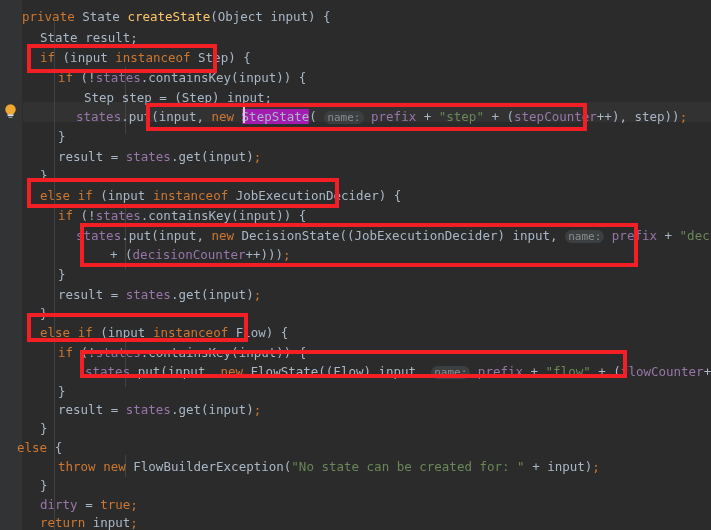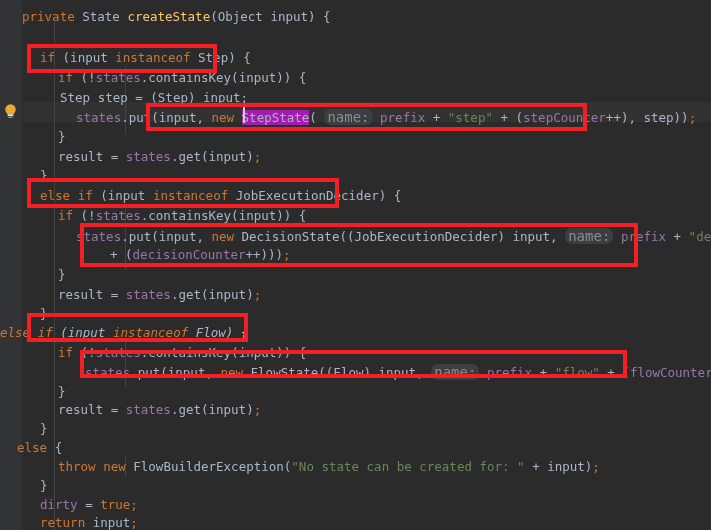--- a/index.html
+++ b/index.html
@@ -43,21 +43,21 @@
   .kw{color:#cc7832;}
   .type{color:#a9b7c6;}
   .mdecl{color:#ffc66d;}
   .fld{color:#9876aa;}
   .str{color:#6a8759;}
   .pln{color:#a9b7c6;}
   .sel{background:#a21caf;color:#a9b7c6;}
   
   .hint{
     background:#3b3f41;color:#8c8c8c;border-radius:7px;
-    padding:0 3px;font-size:14px;text-align:right;
+    padding:0 3px;font-size:11px;text-align:right;
   }
   
   .caret{
     position:absolute;width:2px;height:16px;background:#cfcfcf;
   }
   
   .box{
     position:absolute;border:4px solid #f41f25;box-sizing:border-box;
     pointer-events:none;
   }
@@ -82,35 +82,36 @@
   <div id="guides">
       <div class="guide" style="left: 54px; top: 22px; height: 508px;"></div>
       <div class="guide" style="left: 125px; top: 66px; height: 68px;"></div>
       <div class="guide" style="left: 125px; top: 204px; height: 66px;"></div>
       <div class="guide" style="left: 125px; top: 341px; height: 46px;"></div>
       <div class="guide" style="left: 125px; top: 455px; height: 22px;"></div>
     </div>
 
   <div class="code" id="code">
       <div class="line" style="top: 7px; padding-left: 22px; text-align: center;"><span class="kw">private </span><span class="type">State </span><span class="mdecl">createState</span><span class="pln">(Object input) {</span></div>
+      <div class="line" style="top: 28px; padding-left: 40px;"><span class="pln">State result;</span></div>
       <div class="line" style="top: 48px; padding-left: 40px;"><span class="kw">if</span><span class="pln"> (input </span><span class="kw">instanceof</span><span class="pln"> Step) {</span></div>
       <div class="line" style="top: 68px; padding-left: 58px;"><span class="kw">if</span><span class="pln"> (!</span><span class="fld">states</span><span class="pln">.containsKey(input)) {</span></div>
-      <div class="line" style="top: 88px; padding-left: 60px;"><span class="pln">Step step = (Step) input;</span></div>
+      <div class="line" style="top: 88px; padding-left: 84px;"><span class="pln">Step step = (Step) input;</span></div>
       <div class="line" style="top: 107px; padding-left: 76px;"><span class="fld">states</span><span class="pln">.put(input, </span><span class="kw">new</span><span class="pln"> </span><span class="sel">StepState</span><span class="pln">( </span><span class="hint">name:</span><span class="pln"> </span><span class="fld">prefix</span><span class="pln"> + </span><span class="str">"step"</span><span class="pln"> + (</span><span class="fld">stepCounter</span><span class="pln">++), step))</span><span class="kw">;</span></div>
       <div class="line" style="top: 127px; padding-left: 58px;"><span class="pln">}</span></div>
       <div class="line" style="top: 147px; padding-left: 58px;"><span class="pln">result = </span><span class="fld">states</span><span class="pln">.get(input)</span><span class="kw">;</span></div>
       <div class="line" style="top: 166px; padding-left: 40px;"><span class="pln">}</span></div>
       <div class="line" style="top: 186px; padding-left: 40px;"><span class="kw">else</span><span class="pln"> </span><span class="kw">if</span><span class="pln"> (input </span><span class="kw">instanceof</span><span class="pln"> JobExecutionDecider) {</span></div>
       <div class="line" style="top: 206px; padding-left: 58px;"><span class="kw">if</span><span class="pln"> (!</span><span class="fld">states</span><span class="pln">.containsKey(input)) {</span></div>
       <div class="line" style="top: 226px; padding-left: 76px;"><span class="fld">states</span><span class="pln">.put(input, </span><span class="kw">new</span><span class="pln"> DecisionState((JobExecutionDecider) input, </span><span class="hint">name:</span><span class="pln"> </span><span class="fld">prefix</span><span class="pln"> + </span><span class="str">"decision"</span></div>
       <div class="line" style="top: 245px; padding-left: 110px; text-align: right;"><span class="pln">+ (</span><span class="fld">decisionCounter</span><span class="pln">++)))</span><span class="kw">;</span></div>
       <div class="line" style="top: 265px; padding-left: 58px;"><span class="pln">}</span></div>
       <div class="line" style="top: 285px; padding-left: 58px;"><span class="pln">result = </span><span class="fld">states</span><span class="pln">.get(input)</span><span class="kw">;</span></div>
       <div class="line" style="top: 304px; padding-left: 40px;"><span class="pln">}</span></div>
-      <div class="line" style="top: 323px;  font-style: italic;"><span class="kw">else</span><span class="pln"> </span><span class="kw">if</span><span class="pln"> (input </span><span class="kw">instanceof</span><span class="pln"> Flow) {</span></div>
+      <div class="line" style="top: 323px; padding-left: 40px;"><span class="kw">else</span><span class="pln"> </span><span class="kw">if</span><span class="pln"> (input </span><span class="kw">instanceof</span><span class="pln"> Flow) {</span></div>
       <div class="line" style="top: 343px; padding-left: 58px;"><span class="kw">if</span><span class="pln"> (!</span><span class="fld">states</span><span class="pln">.containsKey(input)) {</span></div>
       <div class="line" style="top: 362px; padding-left: 85px;"><span class="fld">states</span><span class="pln">.put(input, </span><span class="kw">new</span><span class="pln"> FlowState((Flow) input, </span><span class="hint">name:</span><span class="pln"> </span><span class="fld">prefix</span><span class="pln"> + </span><span class="str">"flow"</span><span class="pln"> + (</span><span class="fld">flowCounter</span><span class="pln">++)))</span></div>
       <div class="line" style="top: 382px; padding-left: 58px;"><span class="pln">}</span></div>
       <div class="line" style="top: 400px; padding-left: 58px;"><span class="pln">result = </span><span class="fld">states</span><span class="pln">.get(input)</span><span class="kw">;</span></div>
       <div class="line" style="top: 419px; padding-left: 40px;"><span class="pln">}</span></div>
       <div class="line" style="top: 438px; padding-left: 17px;"><span class="kw">else</span><span class="pln"> {</span></div>
       <div class="line" style="top: 457px; padding-left: 58px;"><span class="kw">throw</span><span class="pln"> </span><span class="kw">new</span><span class="pln"> FlowBuilderException(</span><span class="str">"No state can be created for: "</span><span class="pln"> + input)</span><span class="kw">;</span></div>
       <div class="line" style="top: 476px; padding-left: 40px;"><span class="pln">}</span></div>
       <div class="line" style="top: 495px; padding-left: 40px;"><span class="fld">dirty</span><span class="pln"> = </span><span class="kw">true</span><span class="kw">;</span></div>
       <div class="line" style="top: 513px; padding-left: 40px;"><span class="kw">return</span><span class="pln"> input</span><span class="kw">;</span></div>

